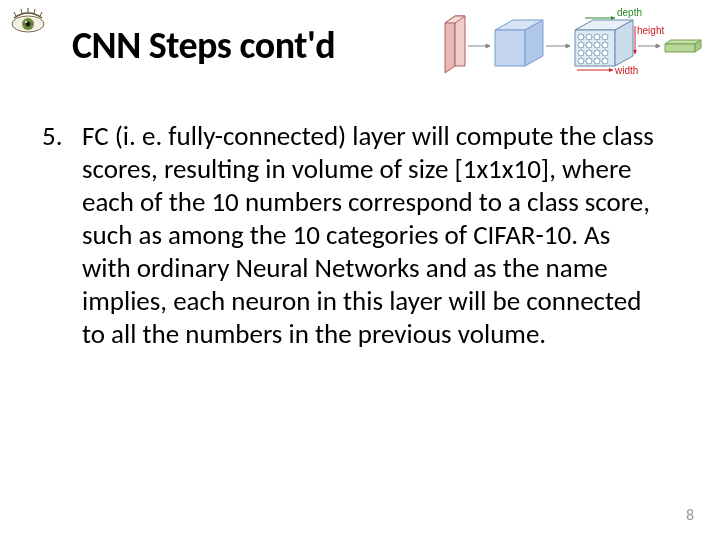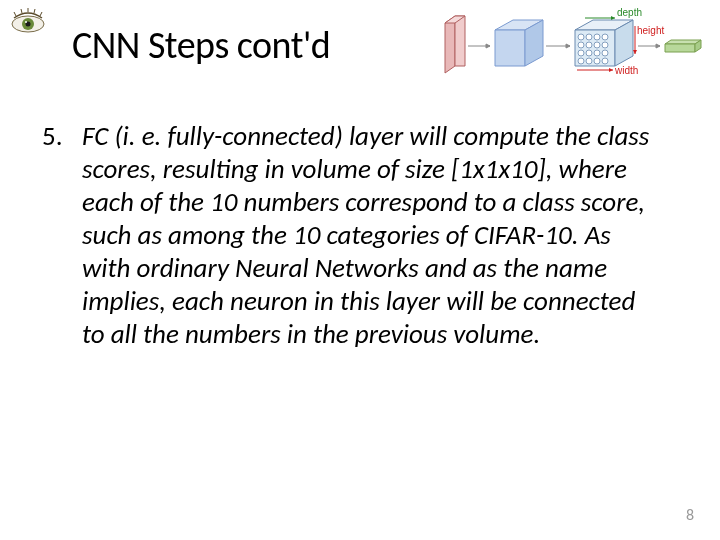--- a/index.html
+++ b/index.html
@@ -24,21 +24,21 @@
     top: 6px;
     left: 8px;
     width: 40px;
     height: 28px;
   }
   .title {
     position: absolute;
     top: 22px;
     left: 72px;
     font-size: 38px;
-    font-weight: 400;
+    font-weight: 700;
     color: #000;
     letter-spacing: -0.5px;
   }
   .diagram {
     position: absolute;
     top: 8px;
     right: 10px;
     width: 270px;
     height: 70px;
   }
@@ -53,21 +53,20 @@
   }
   .body-list .num {
     display: inline-block;
     width: 40px;
     vertical-align: top;
   }
   .body-list .txt {
     display: inline-block;
     width: calc(100% - 46px);
     vertical-align: top;
-    font-style: italic;
   }
   .page-num {
     position: absolute;
     bottom: 16px;
     right: 26px;
     font-size: 16px;
     color: #9a9a9a;
   }
   
   .lbl {

